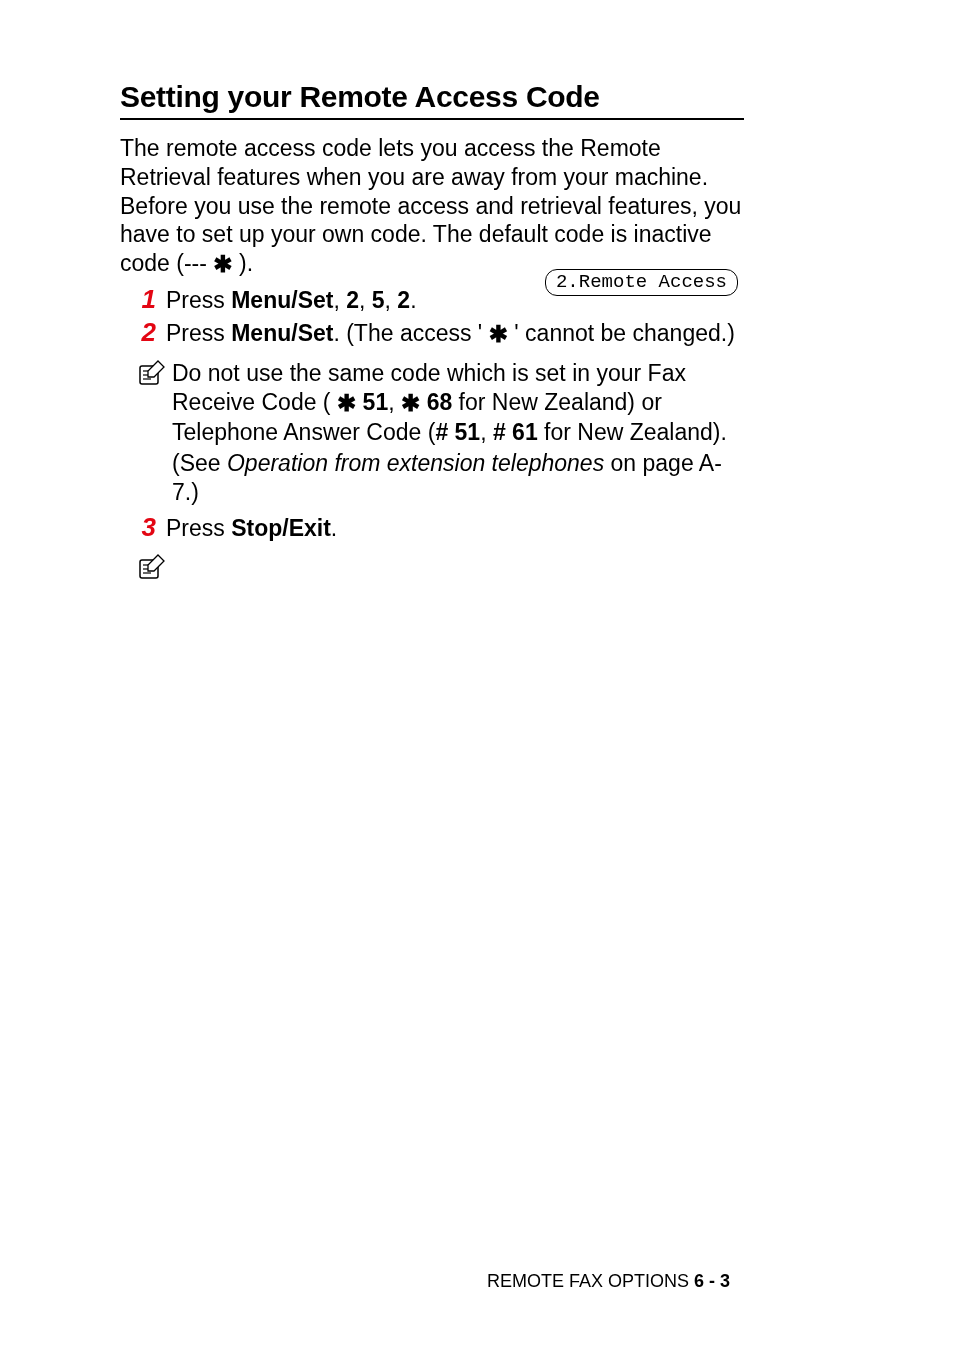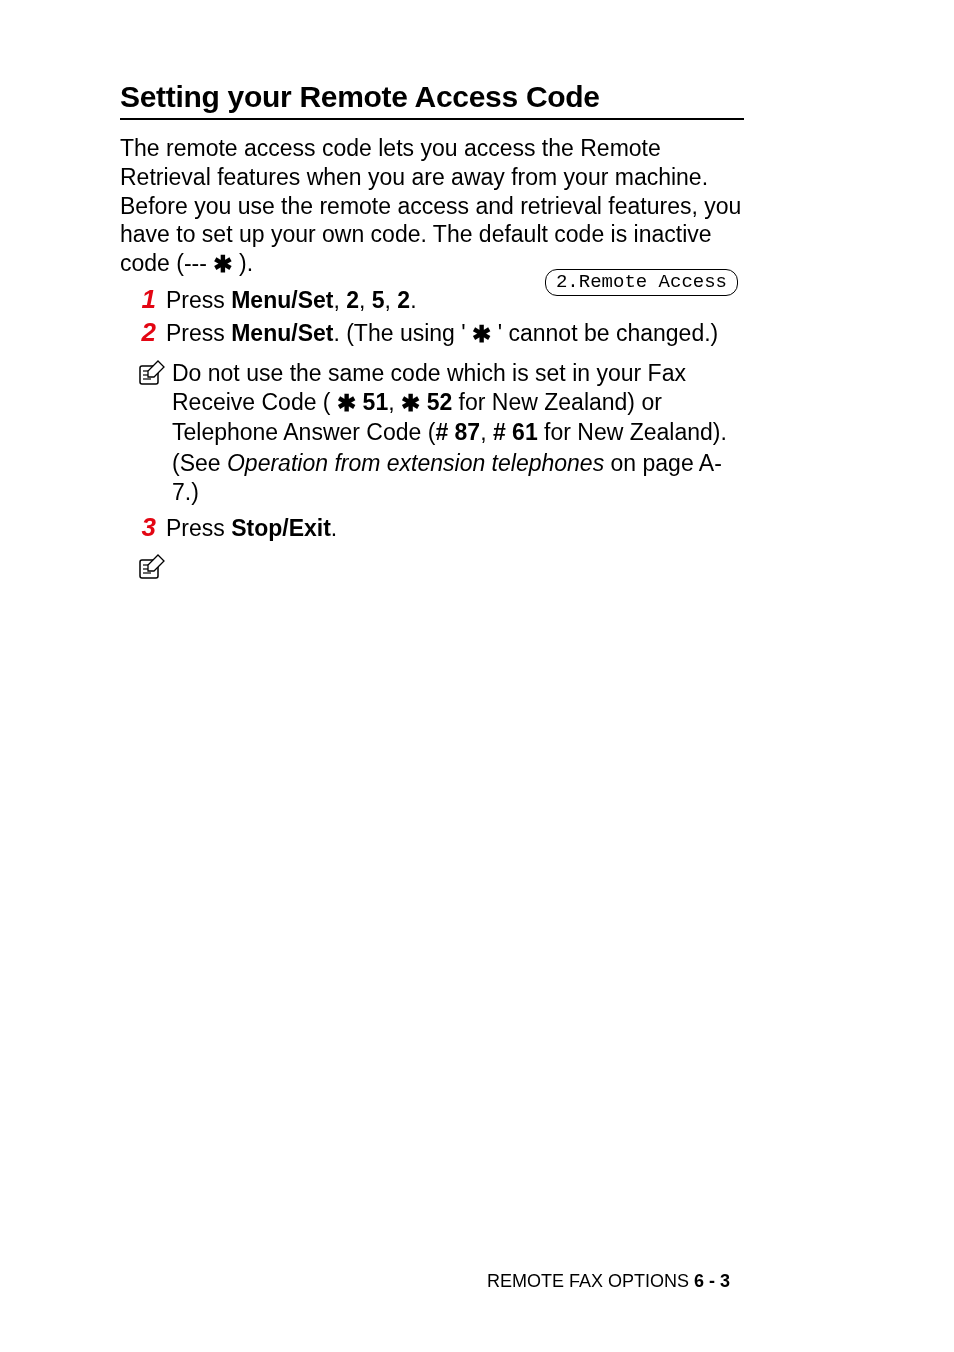--- a/index.html
+++ b/index.html
@@ -122,40 +122,40 @@
         <p>
           <span>Press </span><span class="bold">Menu/Set</span><span>, </span><span class="bold">2</span><span>, </span><span class="bold">5</span><span>, </span><span class="bold">2</span><span>.</span>
         </p>
       </div>
     </div>
 
     <div class="step">
       <div class="step-num">2</div>
       <div class="step-body">
         <p>
-          <span>Press </span><span class="bold">Menu/Set</span><span>. (The using ' </span><span class="star">✱</span><span> ' cannot be changed.)</span>
+          <span>Press </span><span class="bold">Menu/Set</span><span>. (The access ' </span><span class="star">✱</span><span> ' cannot be changed.)</span>
         </p>
       </div>
     </div>
 
   </div>
 
   <div class="note-block">
     <div class="note-icon">
       <svg width="28" height="28" viewBox="0 0 28 28">
         <rect x="2" y="7" width="18" height="18" rx="2" fill="none" stroke="#000" stroke-width="1.5"></rect>
         <line x1="5" y1="12" x2="17" y2="12" stroke="#000" stroke-width="1.2"></line>
         <line x1="5" y1="16" x2="17" y2="16" stroke="#000" stroke-width="1.2"></line>
         <line x1="5" y1="20" x2="13" y2="20" stroke="#000" stroke-width="1.2"></line>
         <polygon points="20,2 26,8 16,18 10,18 10,12" fill="#fff" stroke="#000" stroke-width="1.3"></polygon>
       </svg>
     </div>
     <div class="note-body">
       <p>
-        <span>Do not use the same code which is set in your Fax Receive Code ( </span><span class="star">✱</span> <span class="bold">51</span><span>,  </span><span class="star">✱</span> <span class="bold">52</span><span> for New Zealand) or Telephone Answer Code (</span><span class="bold"># 87</span><span>, </span><span class="bold"># 61</span><span> for New Zealand).</span>
+        <span>Do not use the same code which is set in your Fax Receive Code ( </span><span class="star">✱</span> <span class="bold">51</span><span>,  </span><span class="star">✱</span> <span class="bold">68</span><span> for New Zealand) or Telephone Answer Code (</span><span class="bold"># 51</span><span>, </span><span class="bold"># 61</span><span> for New Zealand).</span>
       </p>
       <p>
         <span>(See </span><span class="italic">Operation from extension telephones</span><span> on page A-7.)</span>
       </p>
     </div>
   </div>
 
   <div class="steps">
     <div class="step">
       <div class="step-num">3</div>

